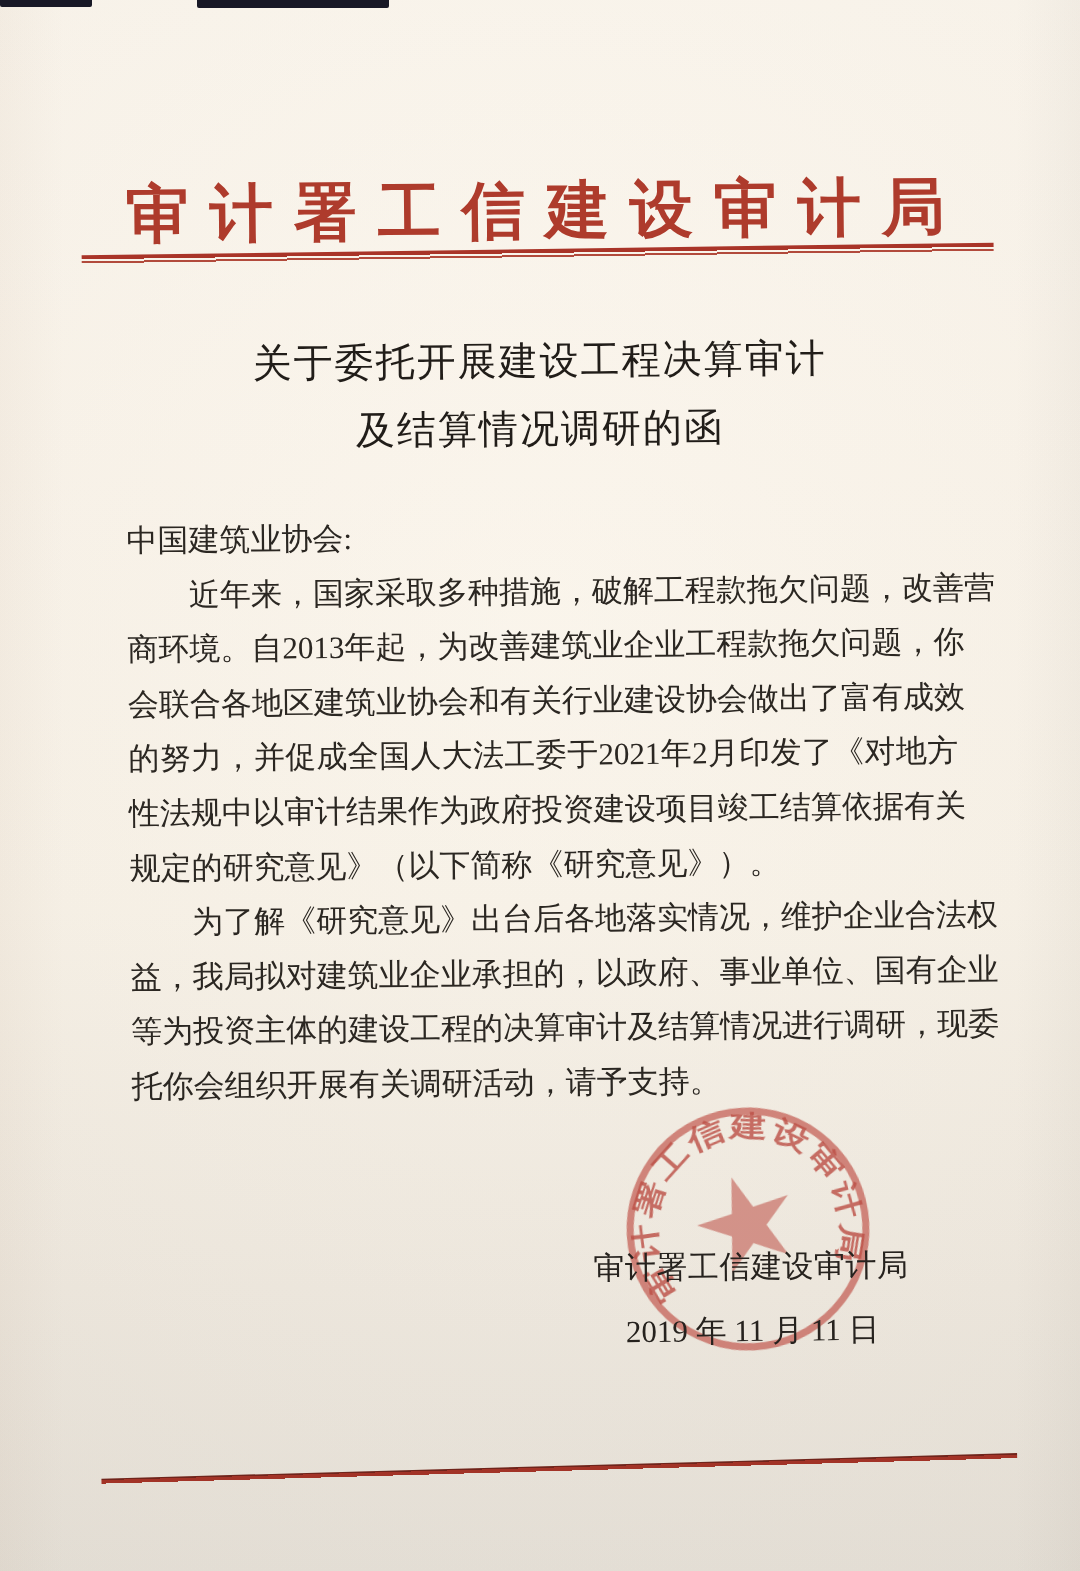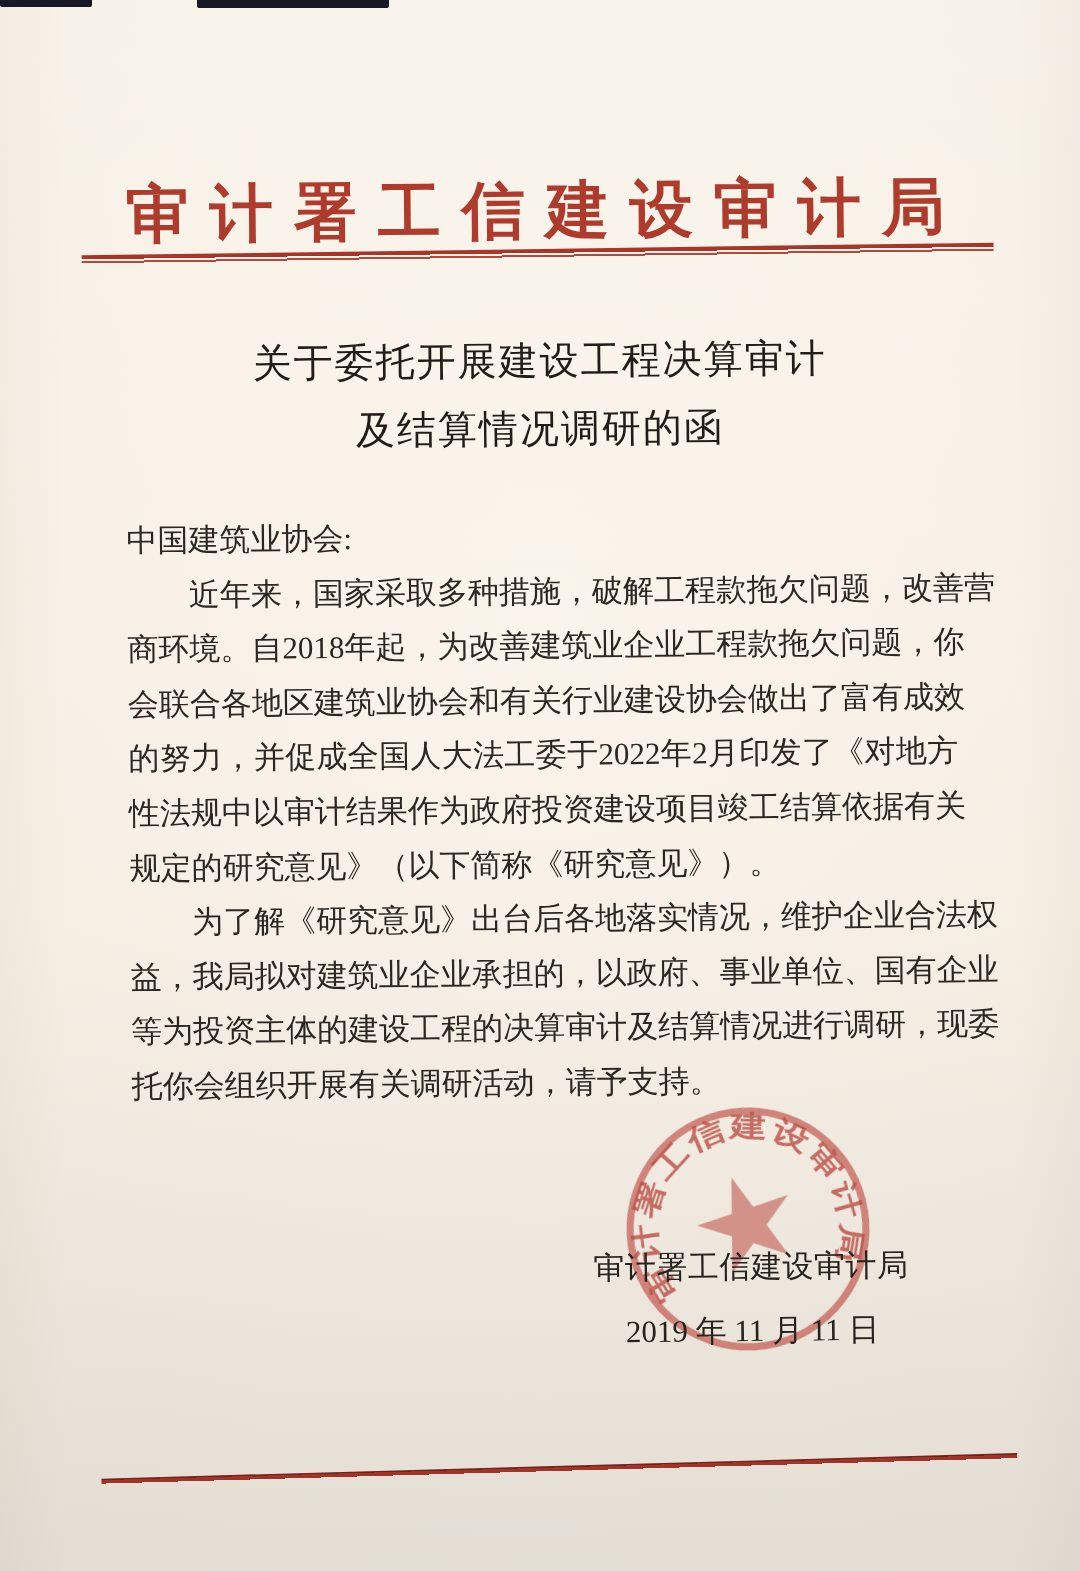--- a/index.html
+++ b/index.html
@@ -109,21 +109,21 @@
         <span>改</span>
         <span>善</span>
         <span>营</span>
       </div>
       <div class="bline just">
         <span>商</span>
         <span>环</span>
         <span>境</span>
         <span>。</span>
         <span>自</span>
-        <span>2018</span>
+        <span>2013</span>
         <span>年</span>
         <span>起</span>
         <span>，</span>
         <span>为</span>
         <span>改</span>
         <span>善</span>
         <span>建</span>
         <span>筑</span>
         <span>业</span>
         <span>企</span>
@@ -176,21 +176,21 @@
         <span>促</span>
         <span>成</span>
         <span>全</span>
         <span>国</span>
         <span>人</span>
         <span>大</span>
         <span>法</span>
         <span>工</span>
         <span>委</span>
         <span>于</span>
-        <span>2022</span>
+        <span>2021</span>
         <span>年</span>
         <span>2</span>
         <span>月</span>
         <span>印</span>
         <span>发</span>
         <span>了</span>
         <span>《</span>
         <span>对</span>
         <span>地</span>
         <span>方</span>

